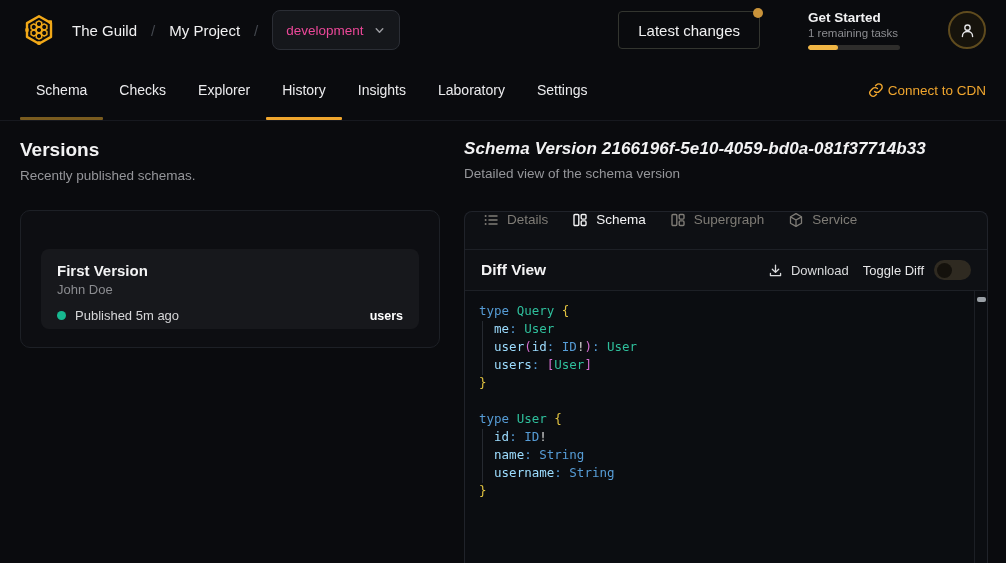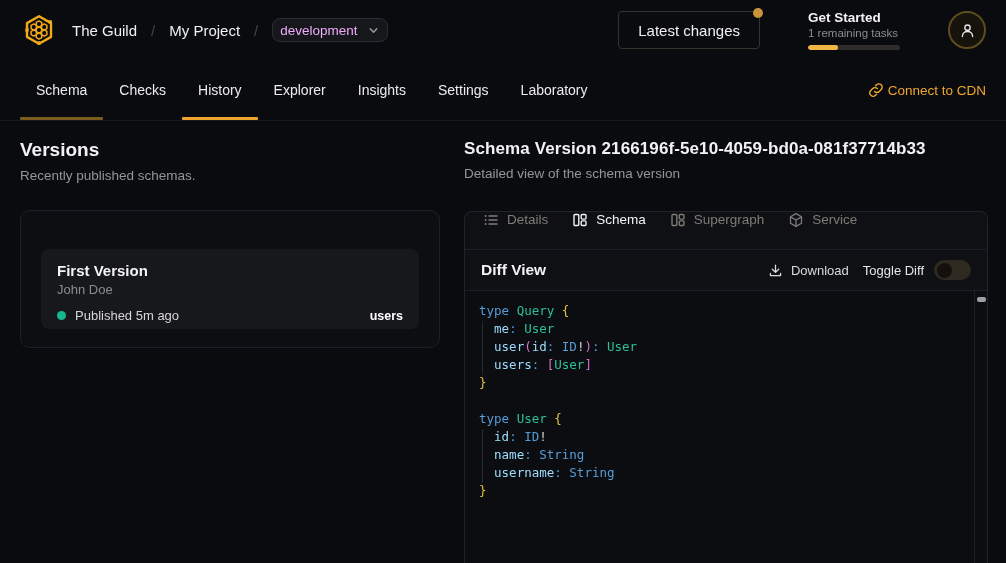--- a/index.html
+++ b/index.html
@@ -12,23 +12,23 @@
   }
   svg { display:block; }
 
   
   .topbar { display:flex; align-items:center; height:60px; padding:0 20px; }
   .logo { width:38px; height:38px; display:flex; align-items:center; justify-content:center; cursor:pointer; }
   .crumbs { display:flex; align-items:center; margin-left:14px; gap:14px; font-size:15px; }
   .crumb { color:#f1f1f2; cursor:pointer; }
   .slash { color:#43474e; font-size:15px; }
   .dev-btn {
-    display:flex; align-items:center; gap:9px; height:24px; padding:0 7px;
+    display:flex; align-items:center; gap:9px; height:40px; padding:0 13px;
     background:#15171b; border:1px solid #2b2e35; border-radius:8px;
-    color:#f0abfc; font-size:13.5px; font-family:inherit; cursor:pointer;
+    color:#ec4899; font-size:13.5px; font-family:inherit; cursor:pointer;
   }
   .hdr-right { margin-left:auto; display:flex; align-items:center; gap:48px; }
   .latest-btn {
     position:relative; height:38px; padding:0 19px;
     background:transparent; border:1px solid #33352f; border-radius:4px;
     color:#f0f0f1; font-size:15px; font-family:inherit; cursor:pointer;
   }
   .notif-dot { position:absolute; top:-4px; right:-4px; width:10px; height:10px; border-radius:50%; background:#c9933a; }
   .get-started { width:92px; cursor:pointer; }
   .gs-title { font-size:13.5px; font-weight:700; color:#f2f2f3; }
@@ -62,21 +62,21 @@
   .inner-card { background:#17181c; border-radius:8px; padding:13px 16px; height:80px; cursor:pointer; }
   .vc-title { font-size:15px; font-weight:600; color:#f3f3f4; }
   .vc-author { margin-top:3px; font-size:13px; color:#8b8c90; }
   .vc-meta { margin-top:11px; display:flex; align-items:center; gap:9px; }
   .green-dot { width:9px; height:9px; border-radius:50%; background:#17b890; }
   .vc-status { font-size:13px; color:#d6d6d8; }
   .vc-service { margin-left:auto; font-size:12.5px; font-weight:700; color:#ffffff; }
 
   
   .col-right { position:absolute; left:464px; top:139px; width:524px; }
-  .h-version { font-size:17px; font-weight:700; color:#f2f2f3; letter-spacing:.1px; }
+  .h-version { font-size:17px; font-weight:700; color:#f2f2f3; letter-spacing:.1px;font-style:italic; }
   .panel {
     margin-top:30px; height:410px; border:1px solid #20232a; border-bottom:none;
     border-radius:8px 8px 0 0; background:#0e1014; overflow:hidden;
   }
   .dtabs { display:flex; align-items:center; height:38px; padding:0 6px; border-bottom:1px solid #1d2026; }
   .dtab { display:flex; align-items:flex-start; gap:8px; padding:0 12px; height:100%;
     background:none; border:none; font-family:inherit; font-size:13.5px; color:#7f7c76; cursor:pointer; }
   .dtab.active { color:#f3f3f4; }
   .diff-row { display:flex; align-items:center; height:41px; padding:0 16px; border-bottom:1px solid #1d2026; }
   .diff-title { font-size:15.5px; font-weight:700; color:#f3f3f4; }
@@ -164,25 +164,25 @@
           <circle cx="8" cy="5.3" r="2.5" stroke="#e3e3e5" stroke-width="1.3" fill="none"></circle>
           <path d="M3.2 13.6c0-2.9 2.2-4.6 4.8-4.6s4.8 1.7 4.8 4.6" stroke="#e3e3e5" stroke-width="1.3" fill="none" stroke-linecap="round"></path>
         </svg>
       </button>
     </div>
   </header>
 
   <nav class="nav">
     <div class="tab u-dim">Schema</div>
     <div class="tab">Checks</div>
+    <div class="tab">Explorer</div>
     <div class="tab u-active">History</div>
-    <div class="tab">Explorer</div>
     <div class="tab">Insights</div>
+    <div class="tab">Laboratory</div>
     <div class="tab">Settings</div>
-    <div class="tab">Laboratory</div>
 
     <div class="cdn-link">
       <svg width="16" height="16" viewBox="0 0 16 16">
         <g stroke="#f0a62e" stroke-width="1.4" fill="none" stroke-linecap="round" stroke-linejoin="round">
           <path d="M6.6 9.4a3.3 3.3 0 0 0 4.7 0l1.9-1.9a3.3 3.3 0 0 0-4.7-4.7l-1 1"></path>
           <path d="M9.4 6.6a3.3 3.3 0 0 0-4.7 0L2.8 8.5a3.3 3.3 0 0 0 4.7 4.7l1-1"></path>
         </g>
       </svg>
       <span>Connect to CDN</span>
     </div>

